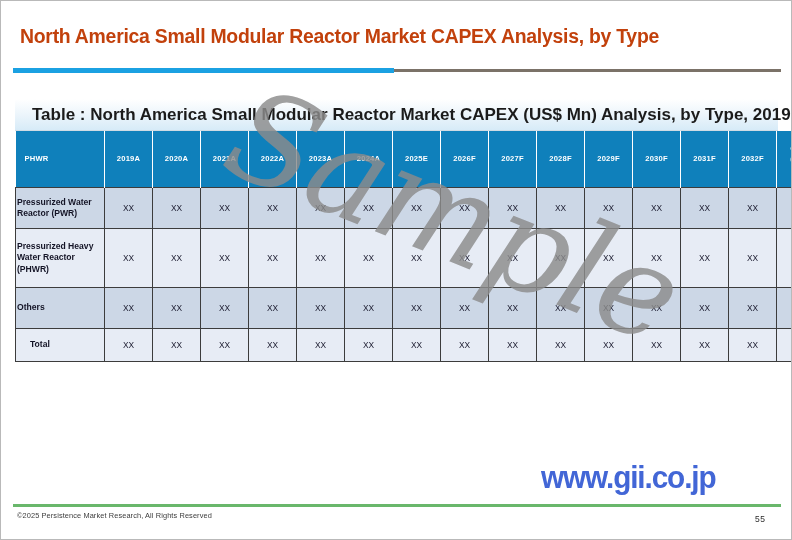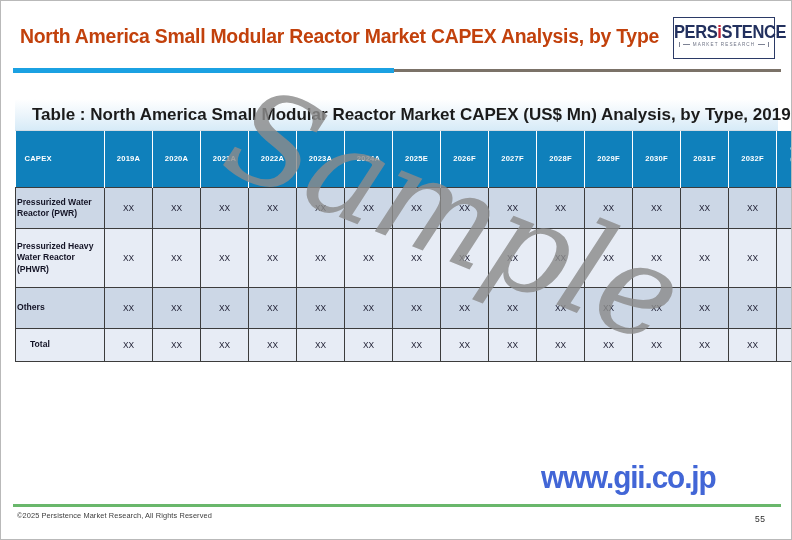--- a/index.html
+++ b/index.html
@@ -245,30 +245,20 @@
   }
 </style>
 </head>
 <body>
 
 <div class="slide">
 
   <div class="header">
     <div class="slide-title">North America Small Modular Reactor Market CAPEX Analysis, by Type</div>
 
-    <div class="logo-box">
-      <div class="logo-word"><span>PERS</span><span class="red-i">i</span><span>STENCE</span></div>
-      <div class="logo-sub">
-        <span class="bar-cap"></span>
-        <span class="bar"></span>
-        <span class="txt">MARKET RESEARCH</span>
-        <span class="bar"></span>
-        <span class="bar-cap"></span>
-      </div>
-    </div>
 
     <div class="rule">
       <span class="seg-blue"></span>
       <span class="seg-gray"></span>
     </div>
   </div>
 
   <div class="table-wrap">
     <div class="table-caption">Table : North America Small Modular Reactor Market CAPEX (US$ Mn) Analysis, by Type, 2019-2032</div>
 
@@ -286,21 +276,21 @@
           <col style="width:48px">
         <col style="width:48px">
           <col style="width:48px">
           <col style="width:48px">
         <col style="width:48px">
           <col style="width:48px">
           <col style="width:50px">
       </colgroup>
       <thead>
         <tr>
-          <th class="first">CAPEX</th>
+          <th class="first">PHWR</th>
           <th>2019A</th>
           <th>2020A</th>
           <th>2021A</th>
           <th>2022A</th>
           <th>2023A</th>
           <th>2024A</th>
           <th>2025E</th>
           <th>2026F</th>
           <th>2027F</th>
           <th>2028F</th>

